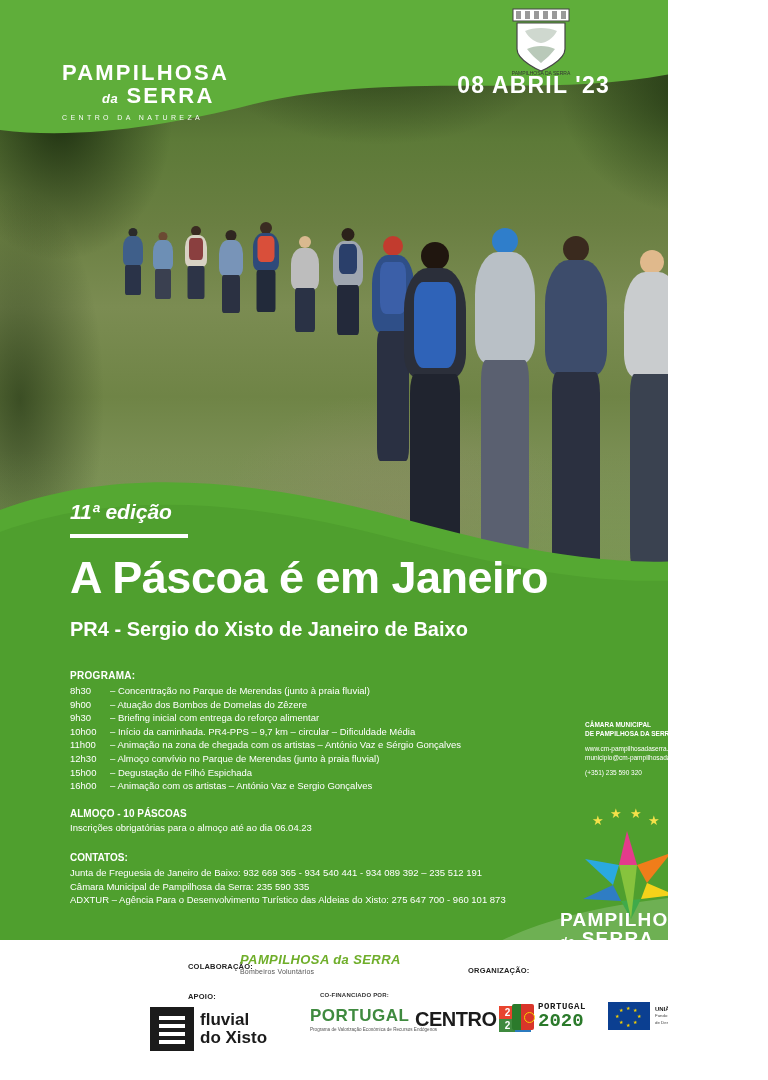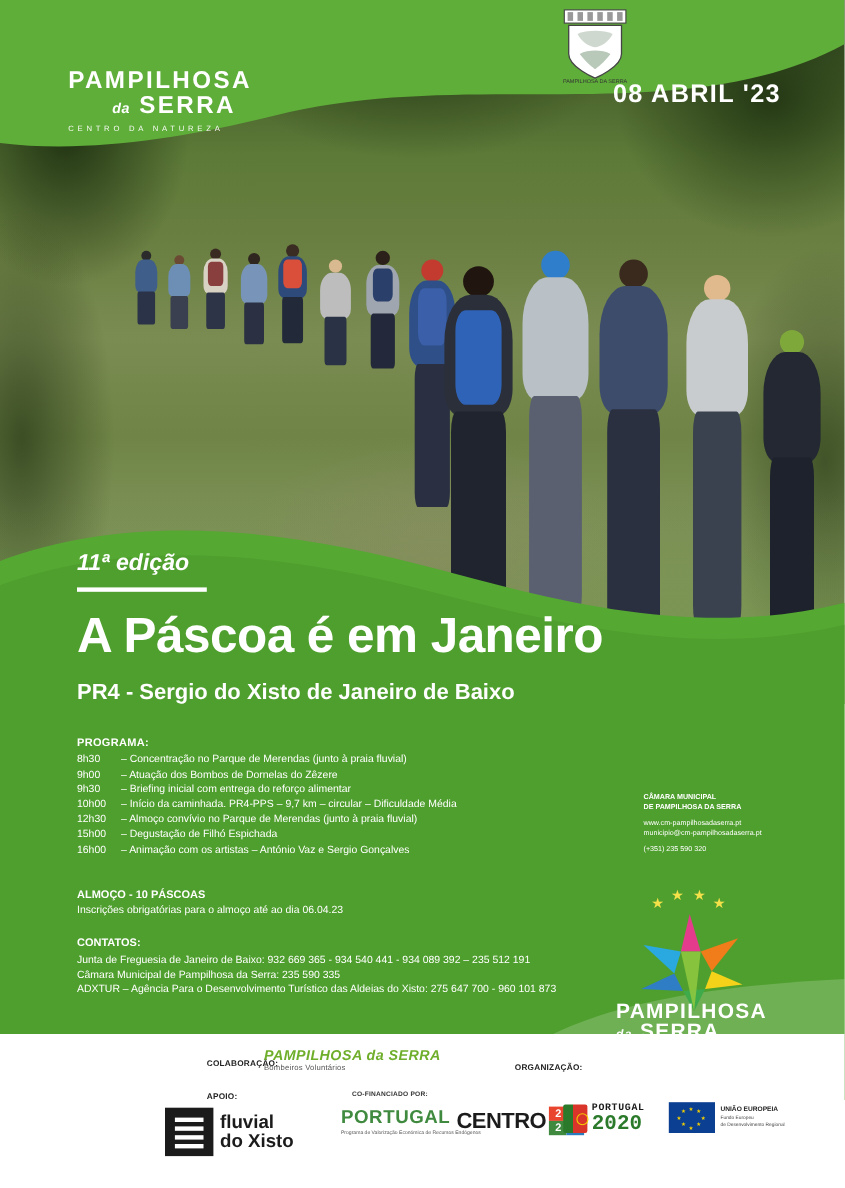--- a/index.html
+++ b/index.html
@@ -4,21 +4,21 @@
 <style>
   * { box-sizing: border-box; margin: 0; padding: 0; }
   body {
     width: 768px; height: 1080px;
     font-family: "Liberation Sans", sans-serif;
     background: #ffffff;
     overflow: hidden;
   }
   .poster {
     position: relative;
-    width: 768px; height: 1080px;
+    width: 668px; height: 1080px;
     overflow: hidden;
     background: #ffffff;
   }
 
   
   .photo {
     position: absolute; left: 0; top: 0; width: 768px; height: 640px;
     overflow: hidden;
     background:
       linear-gradient(180deg, #2d3f1c 0%, #47602b 10%, #5d7a38 22%, #6a7f42 35%, #7b8c52 48%, #6f8446 62%, #7e9258 75%, #8aa065 88%, #93a76d 100%);
@@ -259,20 +259,21 @@
     <div class="rule"></div>
     <div class="title">A Páscoa é em Janeiro</div>
     <div class="subtitle">PR4 - Sergio do Xisto de Janeiro de Baixo</div>
 
     <div class="prog-h">PROGRAMA:</div>
     <ul class="prog-list">
       <li><span class="t">8h30</span><span>– Concentração no Parque de Merendas (junto à praia fluvial)</span></li>
       <li><span class="t">9h00</span><span>– Atuação dos Bombos de Dornelas do Zêzere</span></li>
       <li><span class="t">9h30</span><span>– Briefing inicial com entrega do reforço alimentar</span></li>
       <li><span class="t">10h00</span><span>– Início da caminhada. PR4-PPS – 9,7 km – circular – Dificuldade Média</span></li>
+      <li><span class="t">11h00</span><span>– Animação na zona de chegada com os artistas – António Vaz e Sérgio Gonçalves</span></li>
       <li><span class="t">12h30</span><span>– Almoço convívio no Parque de Merendas (junto à praia fluvial)</span></li>
       <li><span class="t">15h00</span><span>– Degustação de Filhó Espichada</span></li>
       <li><span class="t">16h00</span><span>– Animação com os artistas – António Vaz e Sergio Gonçalves</span></li>
     </ul>
 
     <div class="almoco-h">ALMOÇO - 10 PÁSCOAS</div>
     <div class="almoco-p">Inscrições obrigatórias para o almoço até ao dia 06.04.23</div>
 
     <div class="cont-h">CONTATOS:</div>
     <ul class="cont-list">

